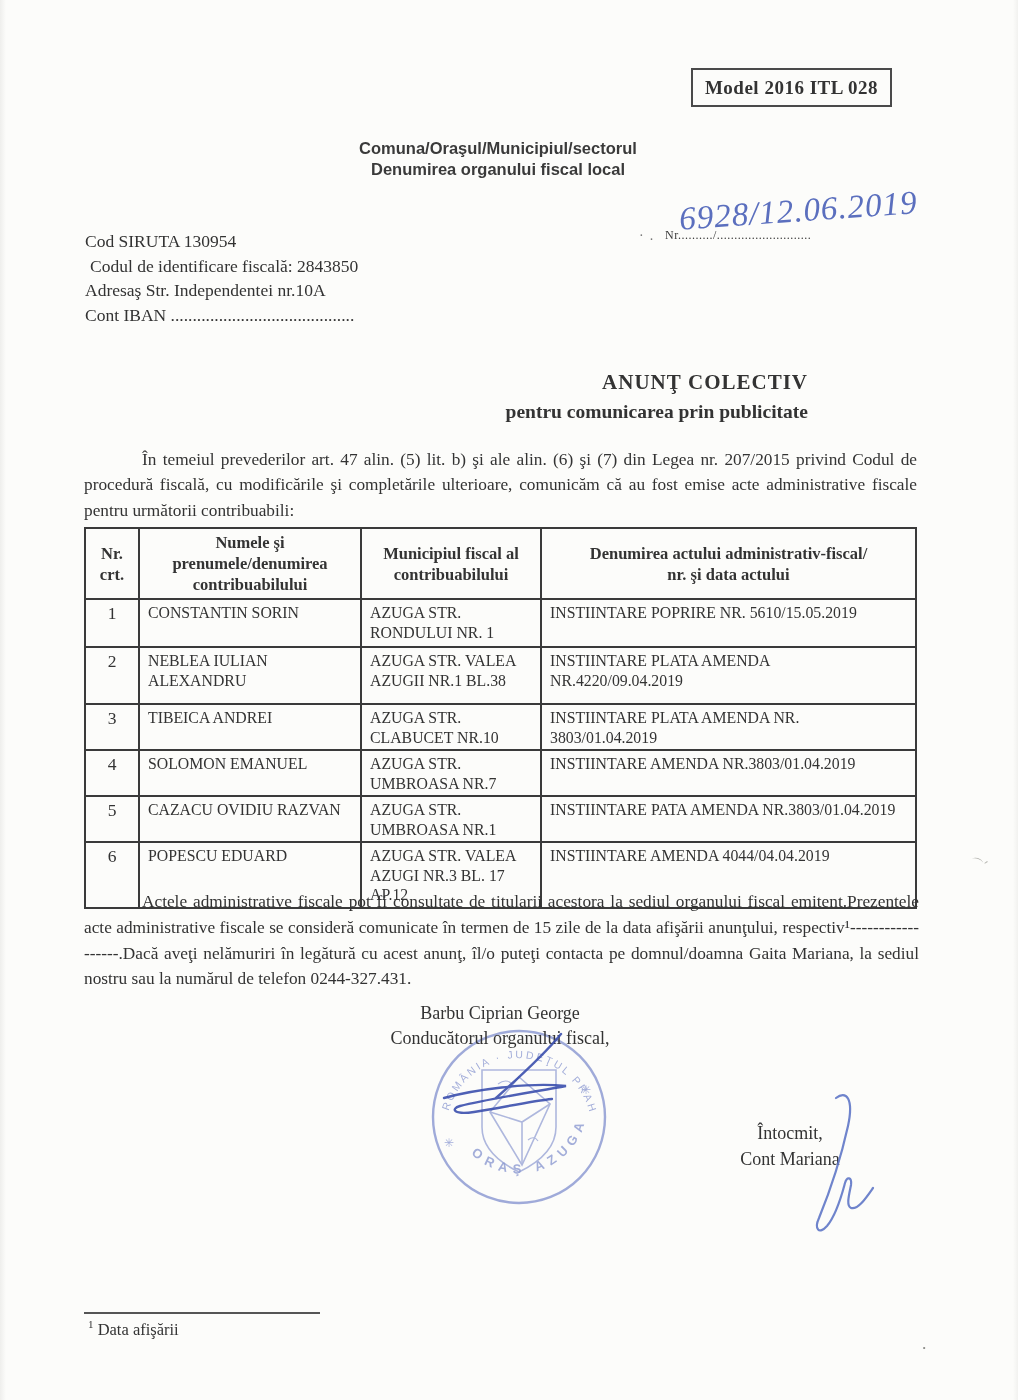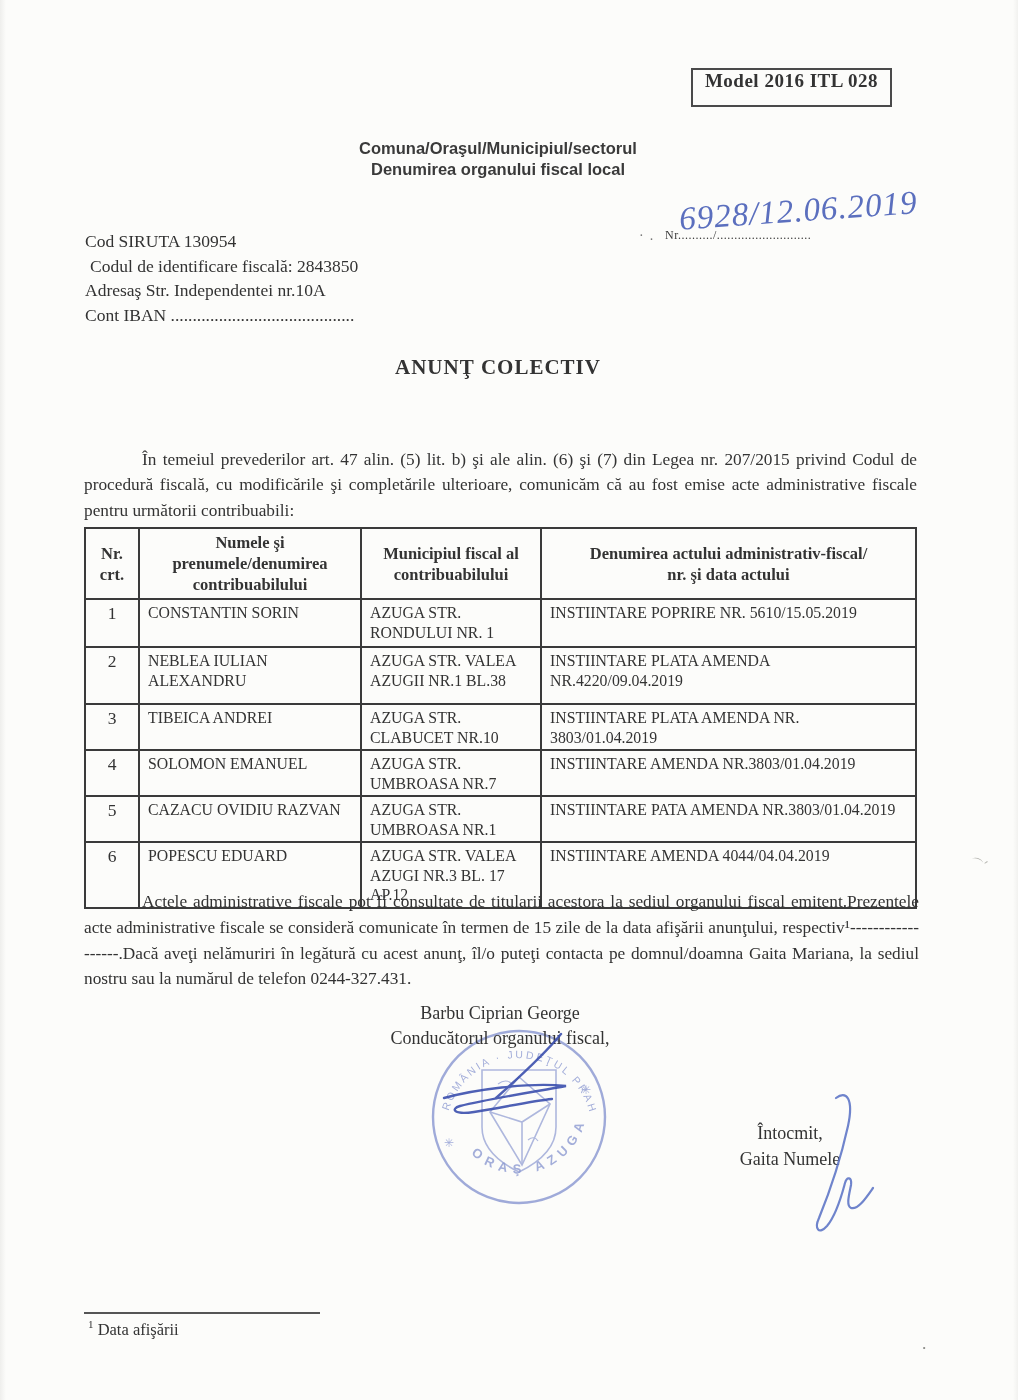--- a/index.html
+++ b/index.html
@@ -15,21 +15,21 @@
     color:#2b2b2b;
     overflow:hidden;
   }
   .abs{position:absolute;}
   .preline{white-space:pre-line;}
 
   
   .model-box{
     left:691px;top:68px;width:197px;height:35px;
     border:2px solid #4a4a4a;
-    display:flex;justify-content:center;
+    display:flex;align-items:center;justify-content:center;
     font-weight:bold;font-size:19px;letter-spacing:.5px;color:#333;
   }
 
   
   .header{left:188px;top:138px;width:620px;text-align:center;
     font-family:"Liberation Sans","DejaVu Sans",sans-serif;font-weight:bold;color:#3a3a3a;}
   .header .country{font-size:22px;letter-spacing:.5px;line-height:26px;}
   .header .sub{font-size:16.5px;line-height:21px;}
 
   
@@ -39,21 +39,21 @@
     position:absolute;left:24px;top:-4px;width:250px;
     font-style:italic;font-size:33px;color:#5b6fbe;
     transform:rotate(-4deg);letter-spacing:1px;white-space:nowrap;
   }
   .nr-dot-artifact{position:absolute;left:-16px;top:32px;color:#777;font-size:14px;letter-spacing:6px;}
 
   
   .issuer{left:85px;top:229px;width:420px;font-size:17.5px;line-height:24.6px;color:#333;}
 
   
-  .doc-title{left:188px;top:352px;width:620px;text-align:center;color:#333;}
+  .doc-title{left:188px;top:367px;width:620px;text-align:right;color:#333;}
   .doc-title .main{font-weight:bold;font-size:21px;letter-spacing:1px;line-height:30px;}
   .doc-title .subtitle{font-weight:bold;font-size:19.5px;line-height:30px;}
 
   
   .para{font-size:17.3px;line-height:25.3px;text-align:justify;color:#333;}
   .intro{left:84px;top:447px;width:833px;text-indent:58px;font-family:Liberation Serif, serif;}
   .body-para{left:84px;top:889px;width:835px;text-indent:58px;line-height:25.8px;}
 
   
   .tbl{left:84px;top:527px;width:833px;}
@@ -110,20 +110,21 @@
 
   <div class="abs issuer">
     <div>Cod SIRUTA 130954</div>
     <div style="padding-left:5px">Codul de identificare fiscală: 2843850</div>
     <div>Adresaş Str. Independentei nr.10A</div>
     <div>Cont IBAN ..........................................</div>
   </div>
 
   <div class="abs doc-title">
     <div class="main">ANUNŢ COLECTIV</div>
+    <div class="subtitle">pentru comunicarea prin publicitate</div>
   </div>
 
   <div class="abs para intro">În temeiul prevederilor art. 47 alin. (5) lit. b) şi ale alin. (6) şi (7) din Legea nr. 207/2015 privind Codul de procedură fiscală, cu modificările şi completările ulterioare, comunicăm că au fost emise acte administrative fiscale pentru următorii contribuabili:</div>
 
   <div class="abs tbl">
     <table>
       <colgroup>
         <col style="width:54px">
           <col style="width:222px">
           <col style="width:180px">
@@ -226,21 +227,21 @@
 
   <svg class="abs sig-director" width="170" height="110" viewBox="0 0 170 110">
     <g stroke="#3c50ae" stroke-width="2.4" fill="none" stroke-linecap="round" opacity="0.9">
       <path d="M 133,12 C 120,28 95,52 68,76"></path>
       <path d="M 16,76 C 45,68 100,60 138,64 C 105,70 60,77 32,84 C 22,87 26,93 46,90 C 72,86 104,79 124,77"></path>
     </g>
   </svg>
 
   <div class="abs prepared">
     <div>Întocmit,</div>
-    <div>Gaita Numele</div>
+    <div>Cont Mariana</div>
   </div>
 
   <svg class="abs sig-preparer" width="120" height="150" viewBox="0 0 120 150">
     <g stroke="#5f77c6" stroke-width="2.2" fill="none" stroke-linecap="round" opacity="0.9">
       <path d="M 48,10 C 58,2 66,10 60,38 C 52,74 40,108 31,130 C 26,141 31,147 39,138 C 49,126 54,106 57,95 C 59,88 64,89 63,97 C 61,107 58,118 63,120 C 70,122 78,110 85,100"></path>
     </g>
   </svg>
 
   <div class="abs foot-rule"></div>
   <div class="abs footnote">

